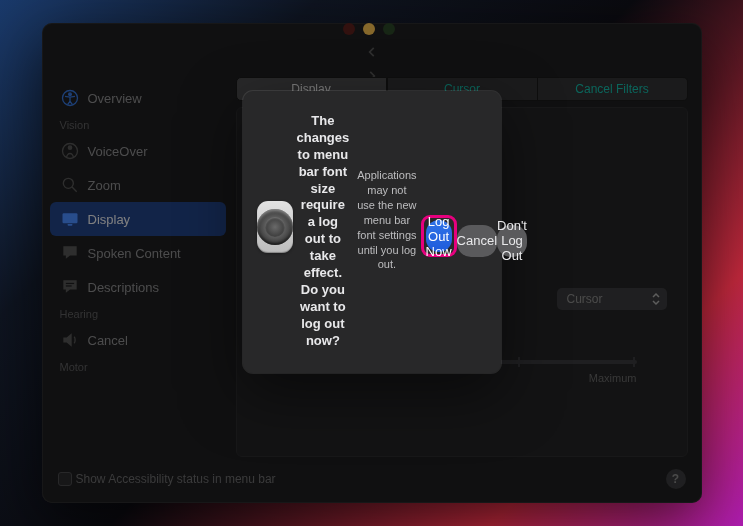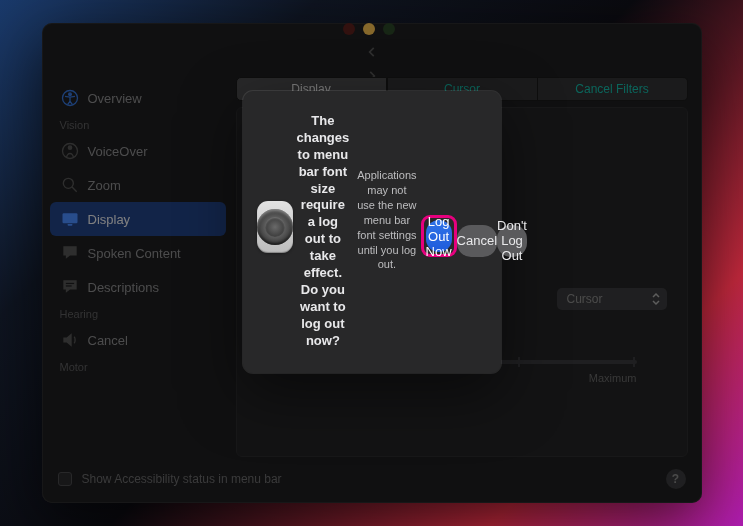--- a/index.html
+++ b/index.html
@@ -98,21 +98,21 @@
     width: 110px; height:22px; background:#3a3a3c; border-radius:5px;
     display:flex; align-items:center; justify-content:space-between;
     padding: 0 6px 0 10px; color:#888; font-size:12px;
   }
   .slider-row { margin-top: 50px; padding: 0 30px; }
   .slider-track { height:4px; background:#3a3a3c; border-radius:2px; position:relative; }
   .slider-track .tick { position:absolute; background:#3a3a3c; width:2px; height:10px; top:-3px; }
   .slider-labels { display:flex; justify-content:space-between; margin-top:8px; color:#666; font-size:11px; }
   .footer {
     height: 44px; display:flex; align-items:center; padding: 0 16px;
-    gap:10px;
+    gap:4px;
   }
   .checkbox { width:14px; height:14px; border:1px solid #4a4a4c; border-radius:3px; background:#2a2a2c;}
   .footer-label { color:#6a6a6c; font-size:12px; flex:1;}
   .help-btn {
     width:20px; height:20px; border-radius:50%;
     background:#3a3a3c; display:flex; align-items:center; justify-content:center;
     color:#888; font-size:12px; font-weight:600;
   }
 
   

